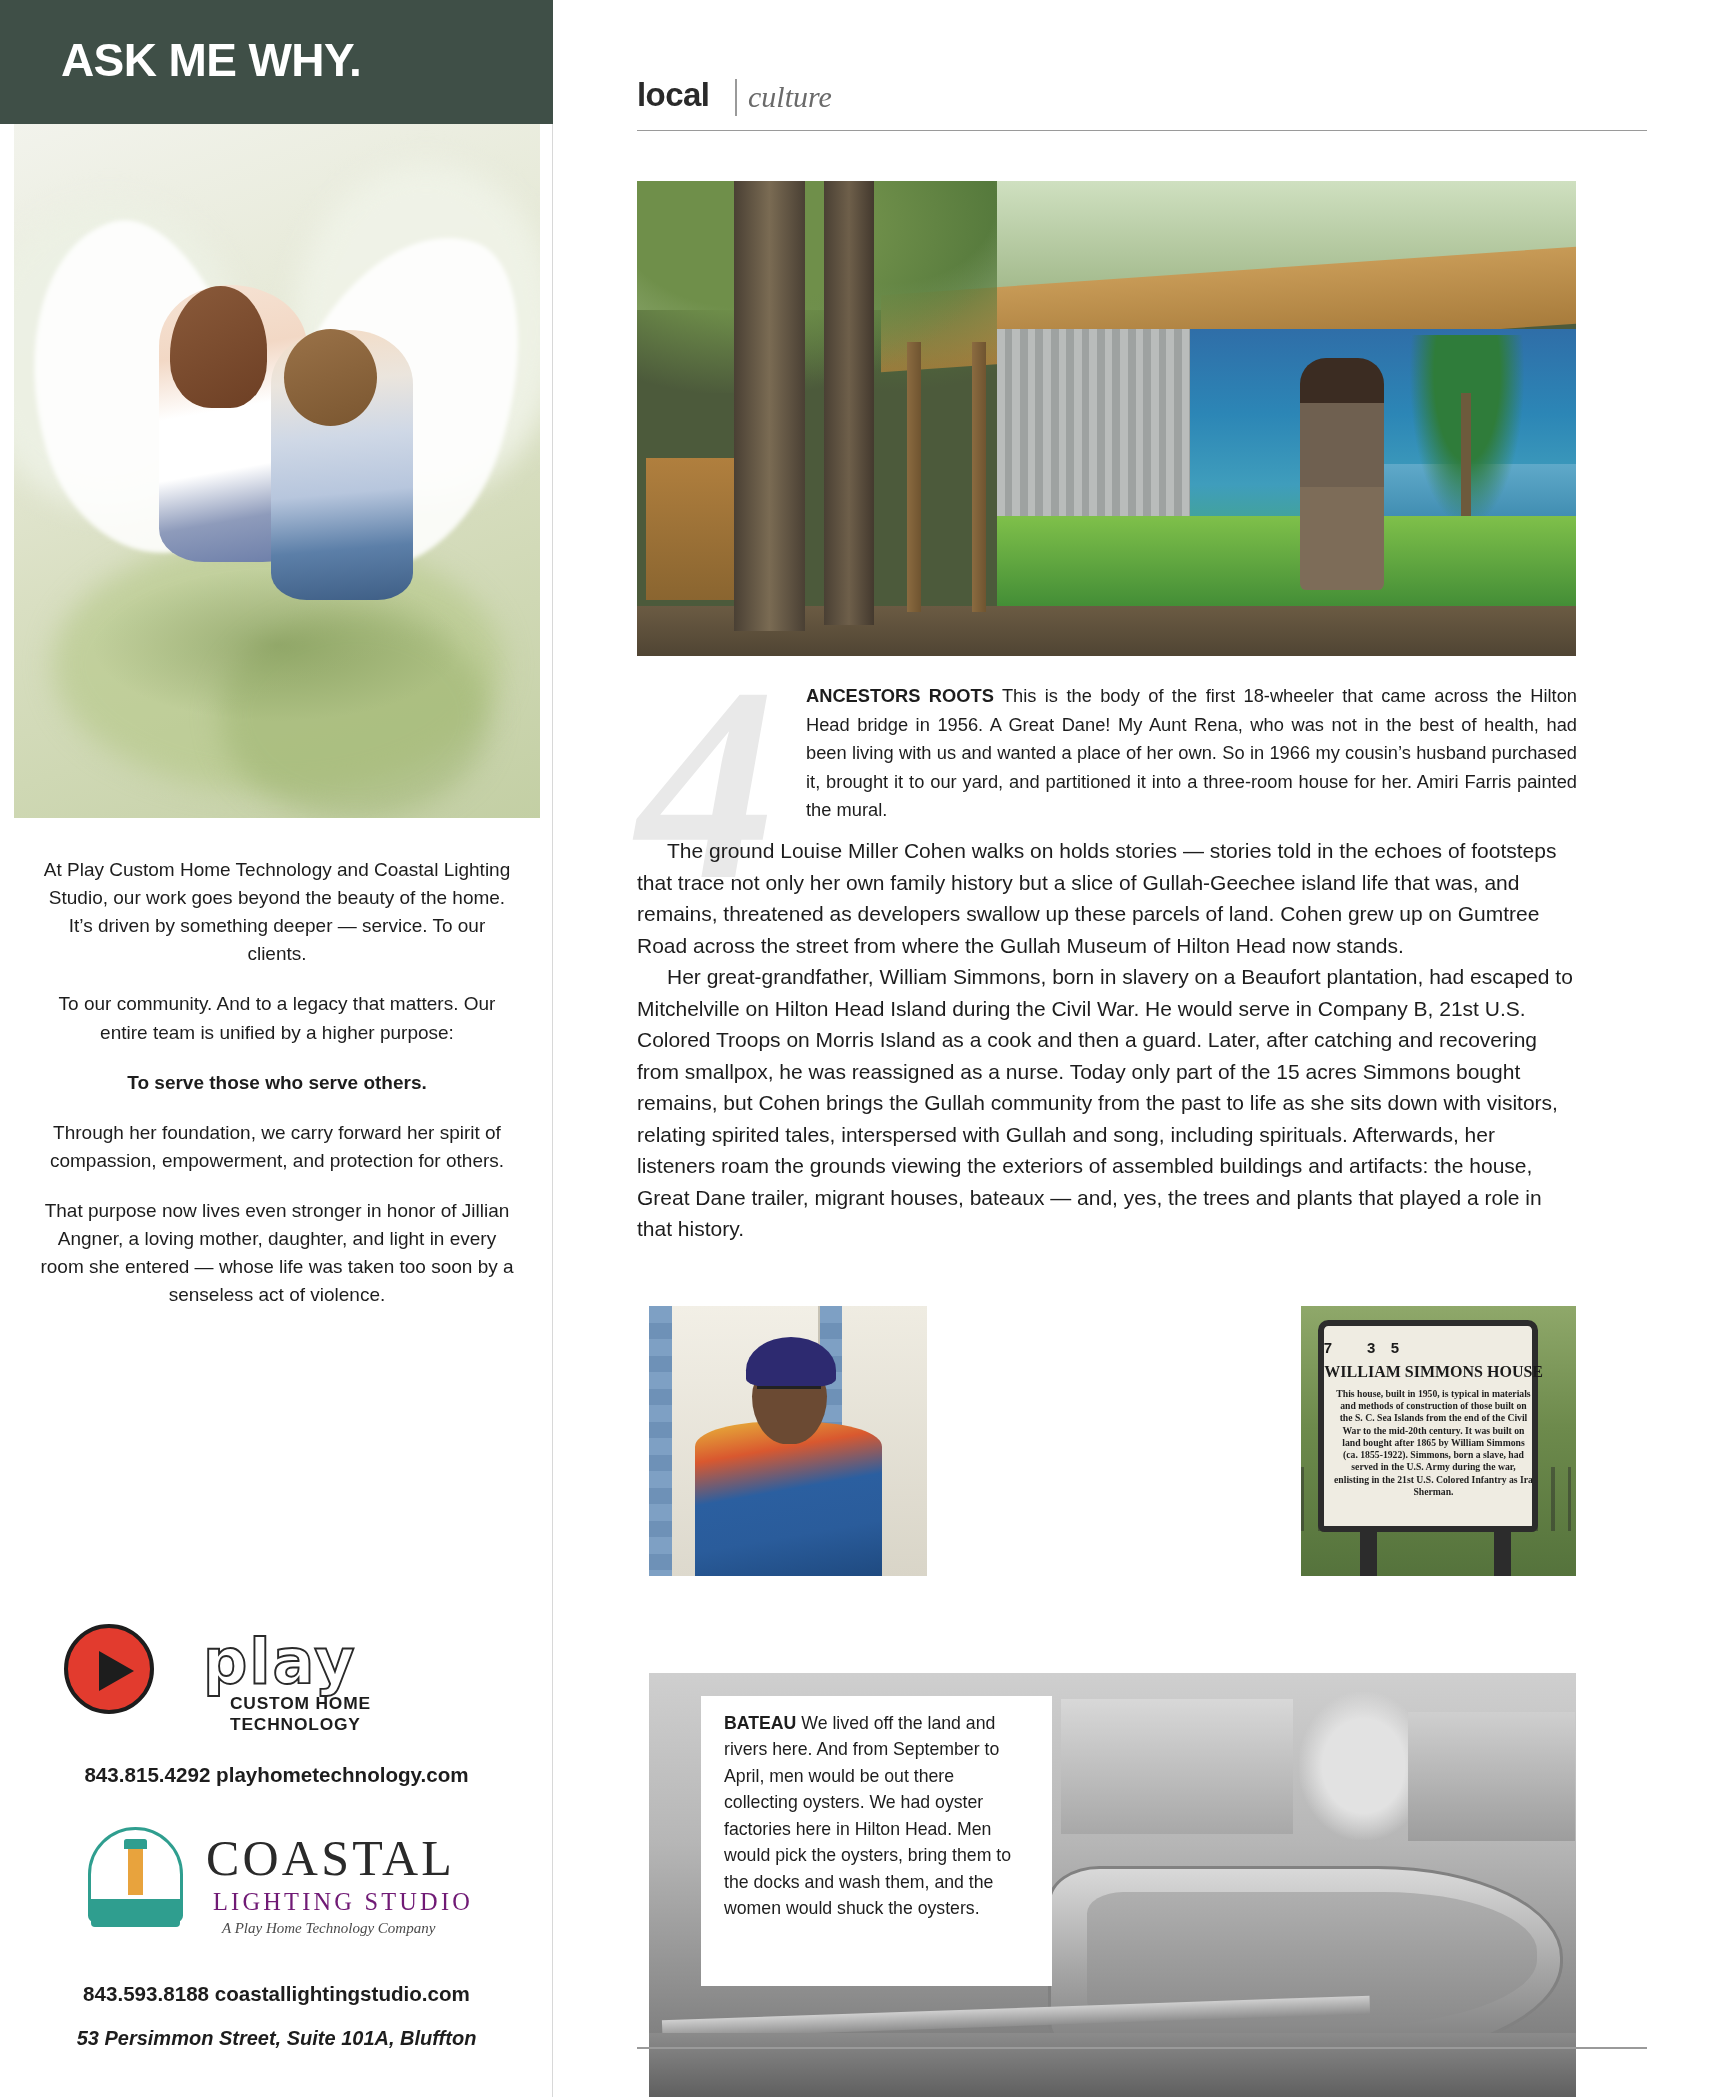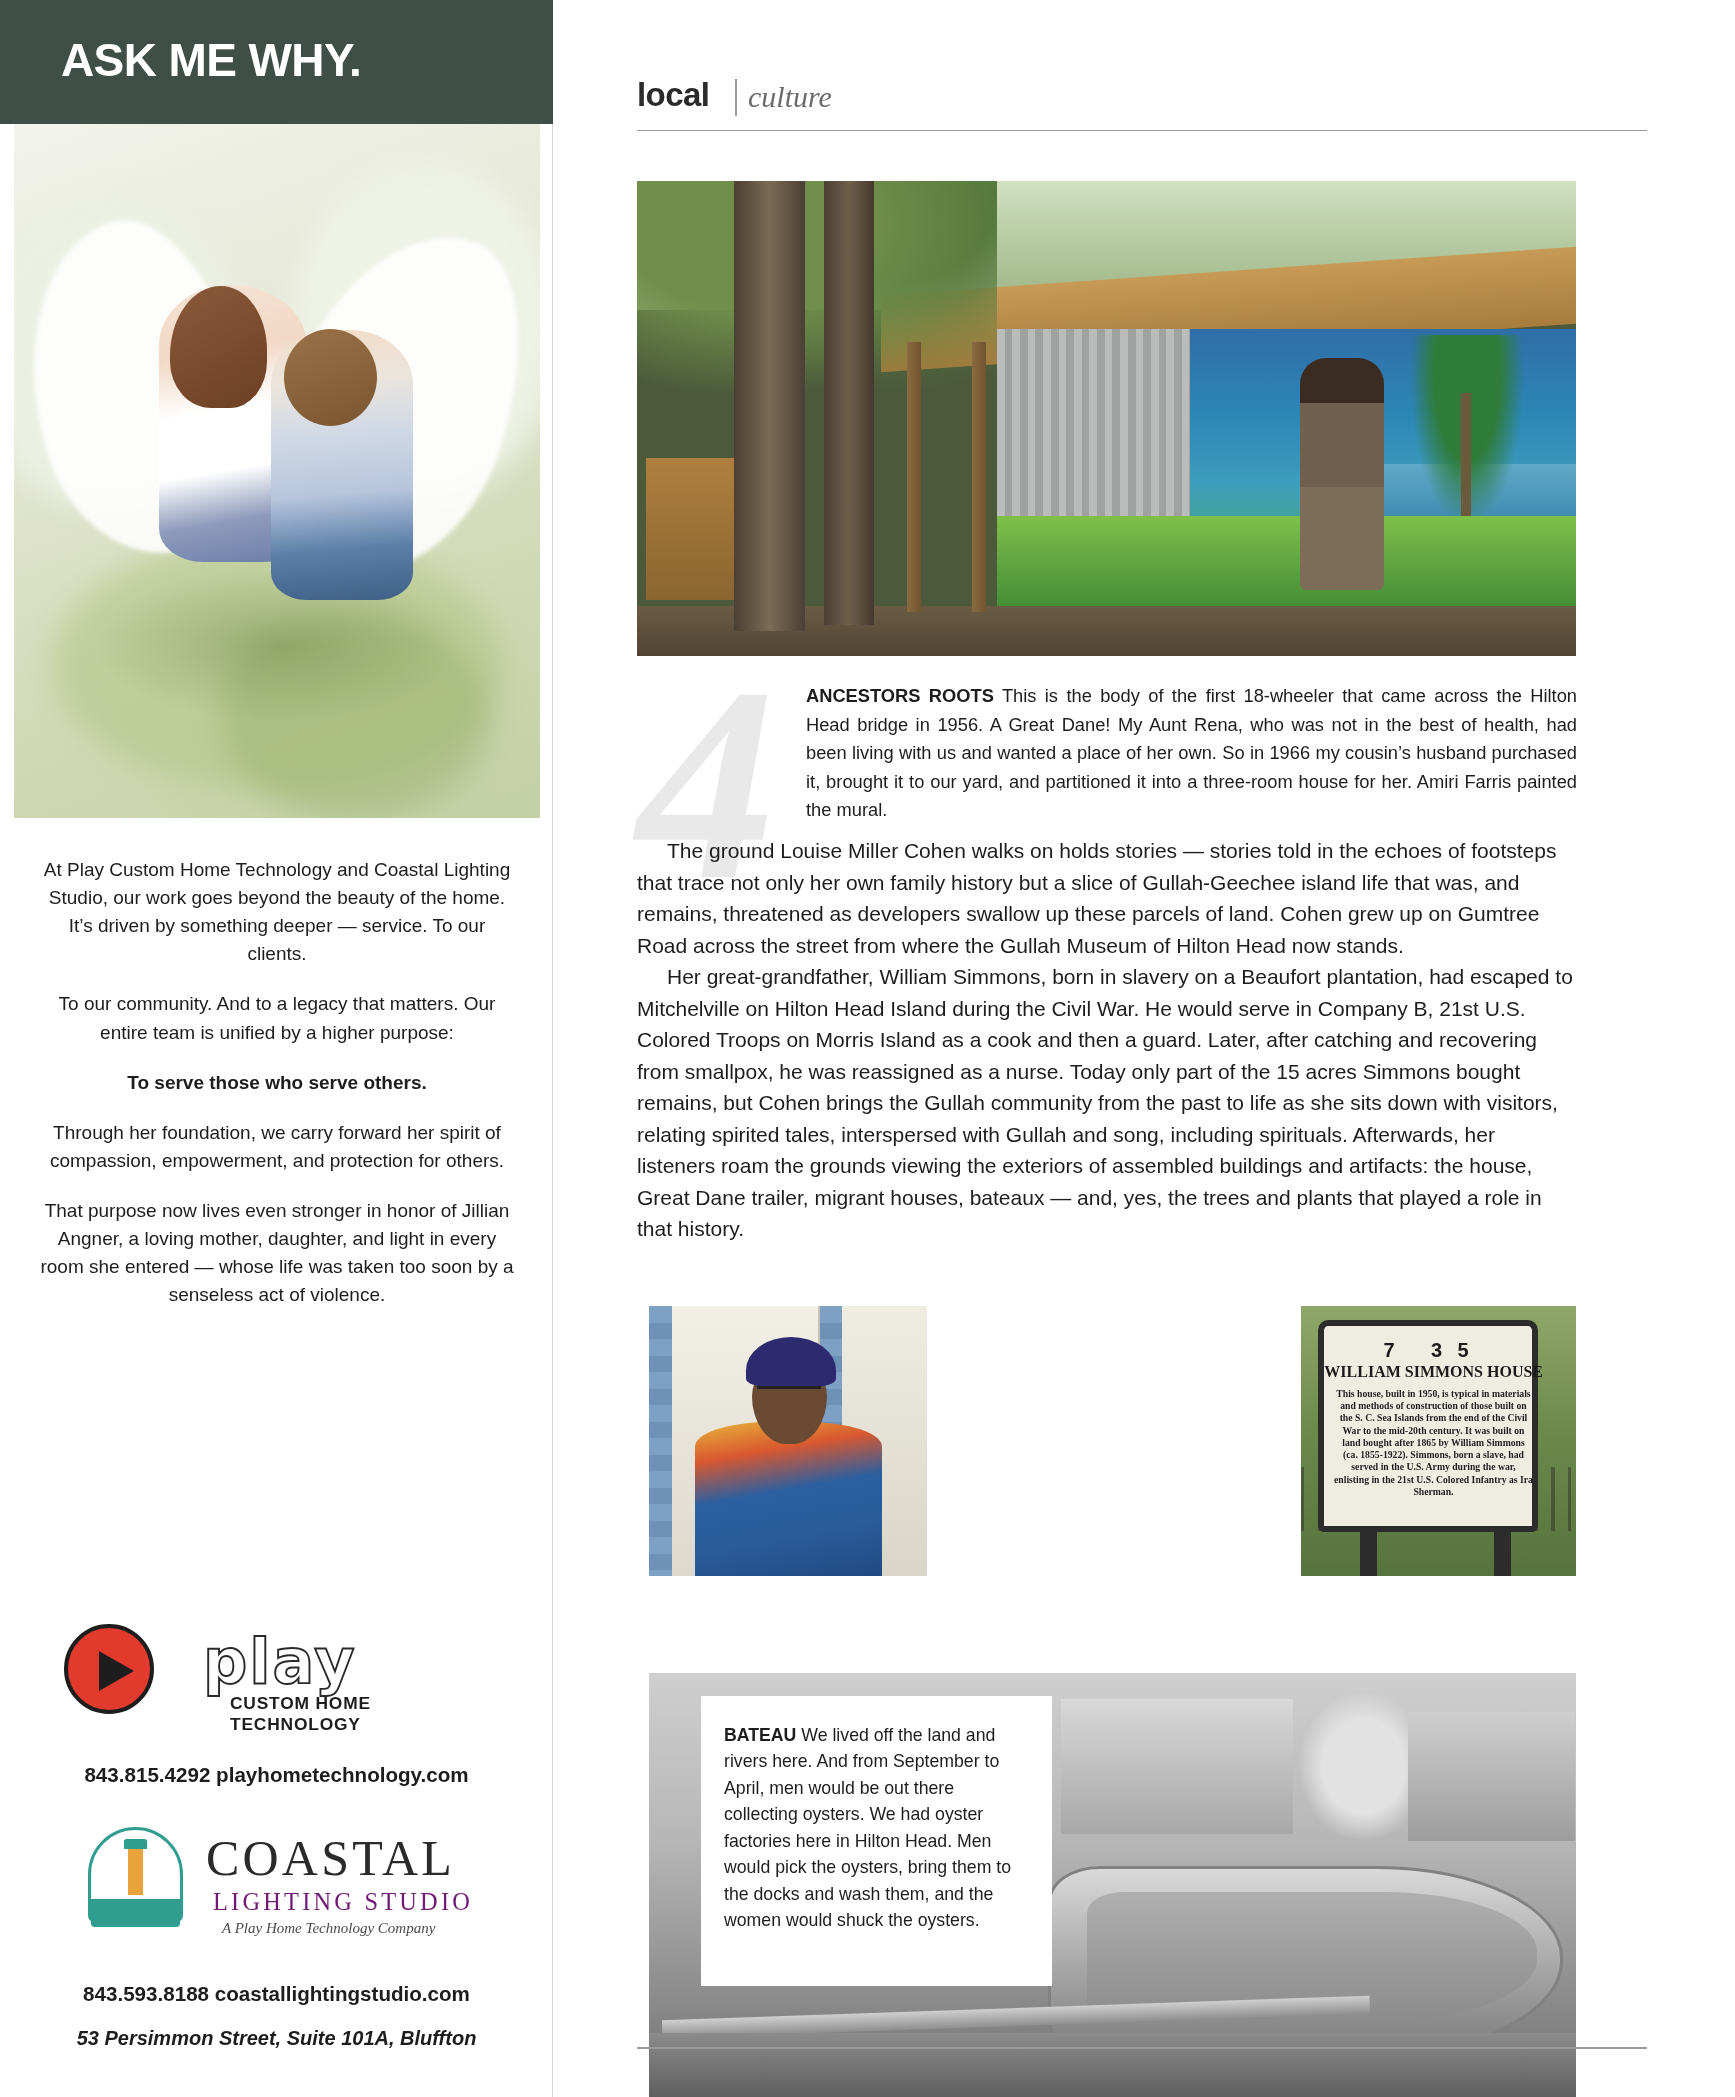--- a/index.html
+++ b/index.html
@@ -462,21 +462,21 @@
     border: 6.4px solid #2c2c2c;
     border-radius: 10.3px 10.3px 6.4px 6.4px;
   }
   .marker-photo .sign-title {
     position: absolute; left: 0; top: 37px; width: 220px;
     text-align: center; font-size: 16px; font-weight: bold;
     color: #1b1b1b; font-family: "Liberation Serif", serif;
   }
   .marker-photo .sign-nums {
     position: absolute; left: 0; top: 13px; width: 220px;
-    text-align: center; font-size: 20px; font-weight: bold; color: #1b1b1b;
+    font-size: 15px; font-weight: bold; color: #1b1b1b;
     letter-spacing: 15.4px;
   }
   .marker-photo .sign-body {
     position: absolute; left: 10.3px; top: 62px; width: 199px;
     text-align: center; font-size: 9.7px; line-height: 1.26;
     color: #1f1f1f; font-weight: bold; font-family: "Liberation Serif", serif;
   }
   .marker-photo .post-l, .marker-photo .post-r {
     position: absolute; top: 212px; width: 16.7px; height: 58px; background: #2c2c2c;
   }
@@ -536,21 +536,21 @@
   .bateau-photo .ground {
     position: absolute; left: 0; top: 360px; width: 928px; height: 64px;
     background: linear-gradient(180deg,#8b8b86,#5f5f5b);
   }
   .bateau-caption {
     position: absolute;
     left: 64px; top: 22.5px;
     width: 351px;
     min-height: 290px;
     background: #ffffff;
-    padding: 26px 23px 23px 23px;
+    padding: 14px 23px 23px 23px;
     font-size: 17.7px;
     line-height: 1.50;
     color: #1d1d1d;
     z-index: 5;
   }
   .bateau-caption b { font-weight: bold; }
   .bottom-rule {
     position: absolute;
     left: 0; top: 2047px;
     width: 1010px;

